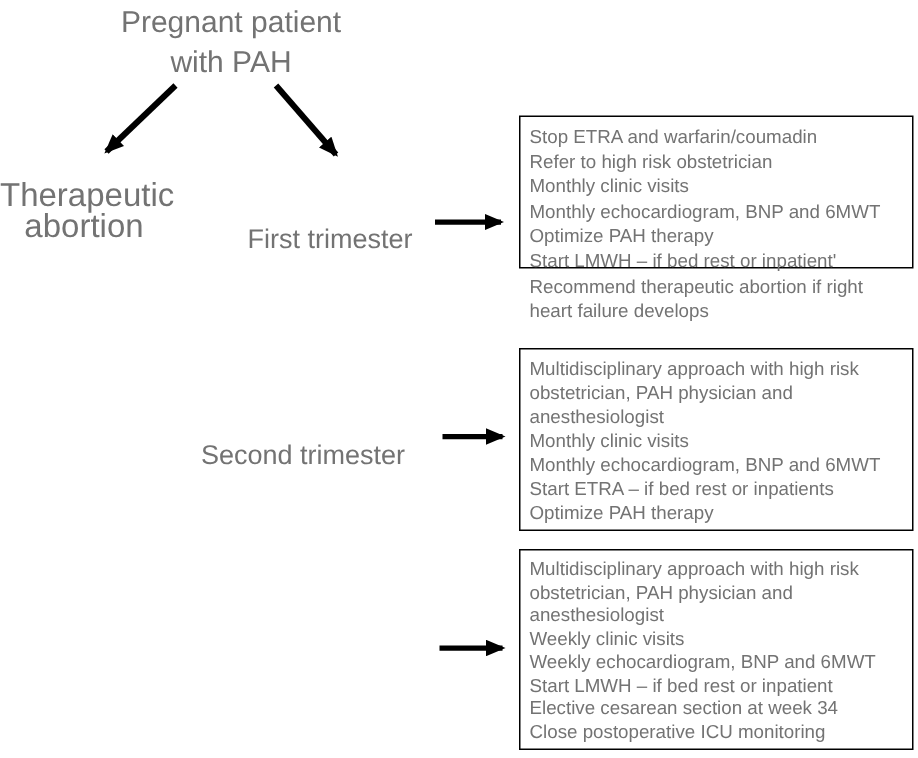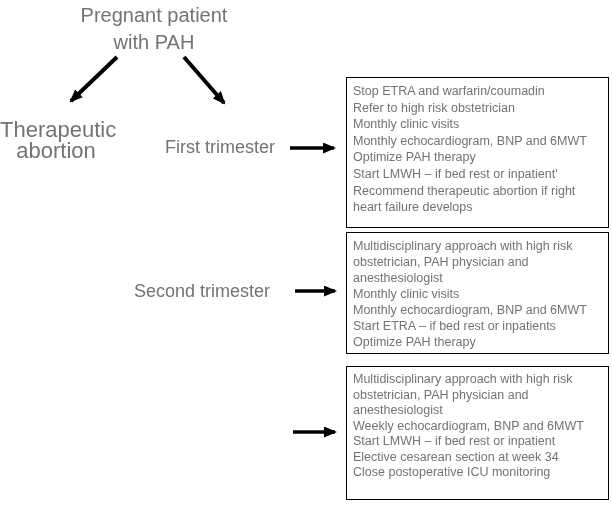--- a/index.html
+++ b/index.html
@@ -23,35 +23,36 @@
   }
   .abortion-node {
     left: 0px; top: 119px; width: 112px;
     font-size: 22px; line-height: 21px;
   }
   .branch-label {
     position: absolute;
     font-size: 18px;
     line-height: 21px;
     white-space: nowrap;
+    margin-top: 12px;
   }
   .label-first  { left: 165px; top: 137px; }
   .label-second { left: 134px; top: 281px; }
   .label-third  { left: 158px; top: 421px; }
   .box {
     position: absolute;
     left: 346px;
     width: 263px;
     border: 1.5px solid #000000;
     box-sizing: border-box;
     padding: 5px 4px 4px 6px;
     font-size: 12.5px;
     background: #ffffff;
   }
-  .box-1 { top: 77px;  height: 151px; }
+  .box-1 { top: 77px;  height: 102px; }
   .box-1 .box-line { line-height: 16.6px; }
   .box-2 { top: 232px; height: 122px; }
   .box-2 .box-line { line-height: 16px; }
   .box-3 { top: 366px; height: 134px; }
   .box-3 .box-line { line-height: 15.5px; }
   .box-line { white-space: normal; }
   .arrow-layer {
     position: absolute;
     left: 0; top: 0;
     width: 612px; height: 505px;
@@ -100,19 +101,20 @@
     </div>
   <div class="box box-2">
       <div class="box-line">Multidisciplinary approach with high risk obstetrician, PAH physician and anesthesiologist</div>
       <div class="box-line">Monthly clinic visits</div>
       <div class="box-line">Monthly echocardiogram, BNP and 6MWT</div>
       <div class="box-line">Start ETRA – if bed rest or inpatients</div>
       <div class="box-line">Optimize PAH therapy</div>
     </div>
   <div class="box box-3">
       <div class="box-line">Multidisciplinary approach with high risk obstetrician, PAH physician and anesthesiologist</div>
+      <div class="box-line">Weekly clinic visits</div>
       <div class="box-line">Weekly echocardiogram, BNP and 6MWT</div>
       <div class="box-line">Start LMWH – if bed rest or inpatient</div>
       <div class="box-line">Elective cesarean section at week 34</div>
       <div class="box-line">Close postoperative ICU monitoring</div>
     </div>
 
 </div>
 
 </body></html>

